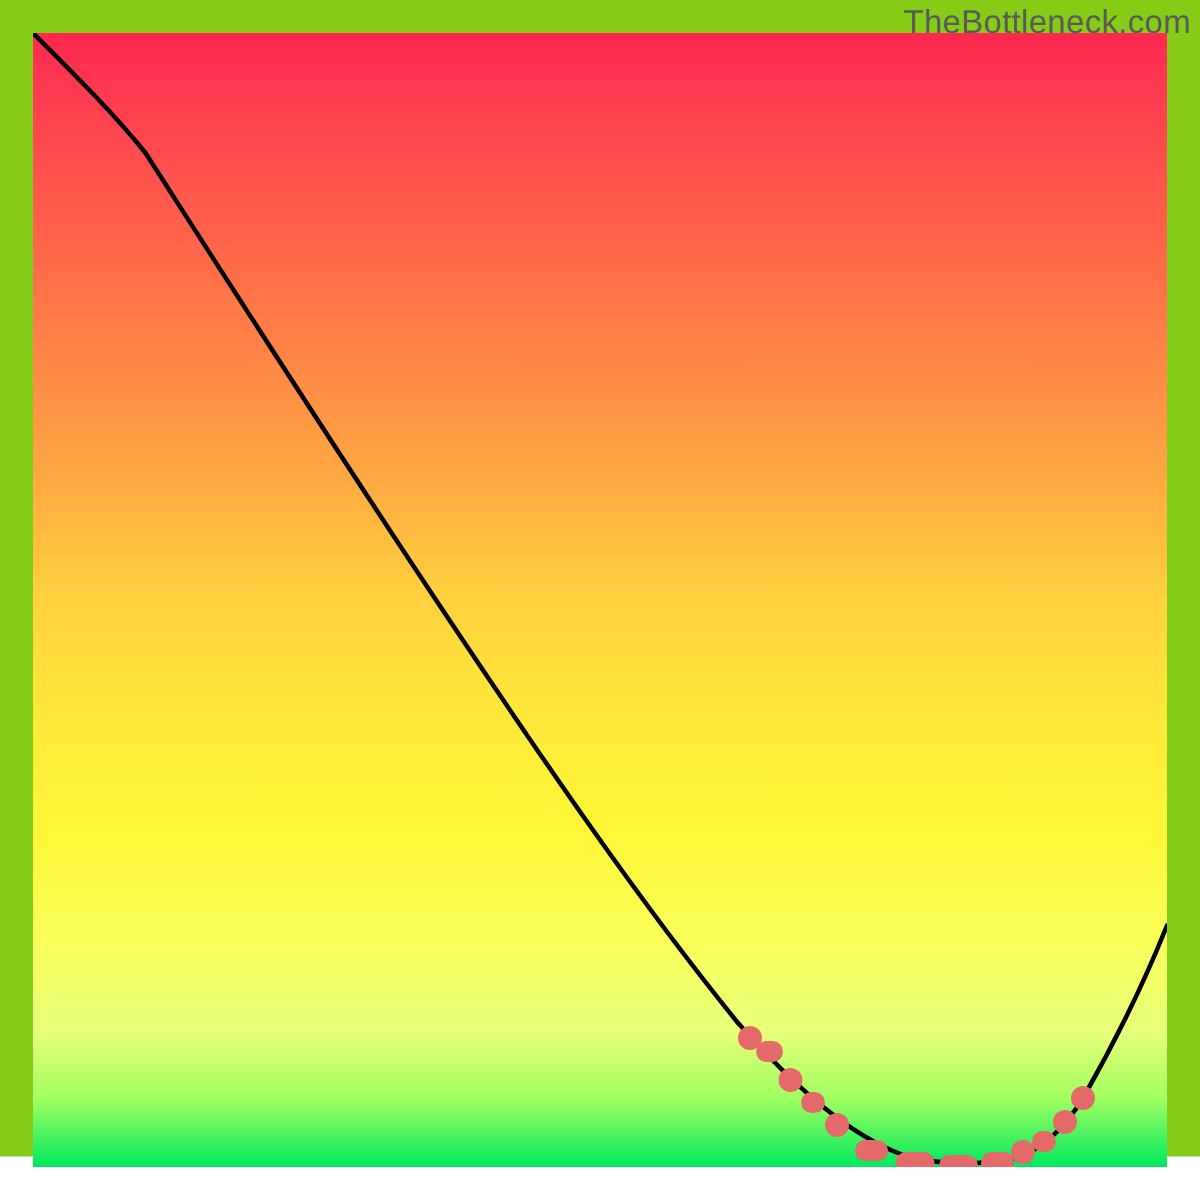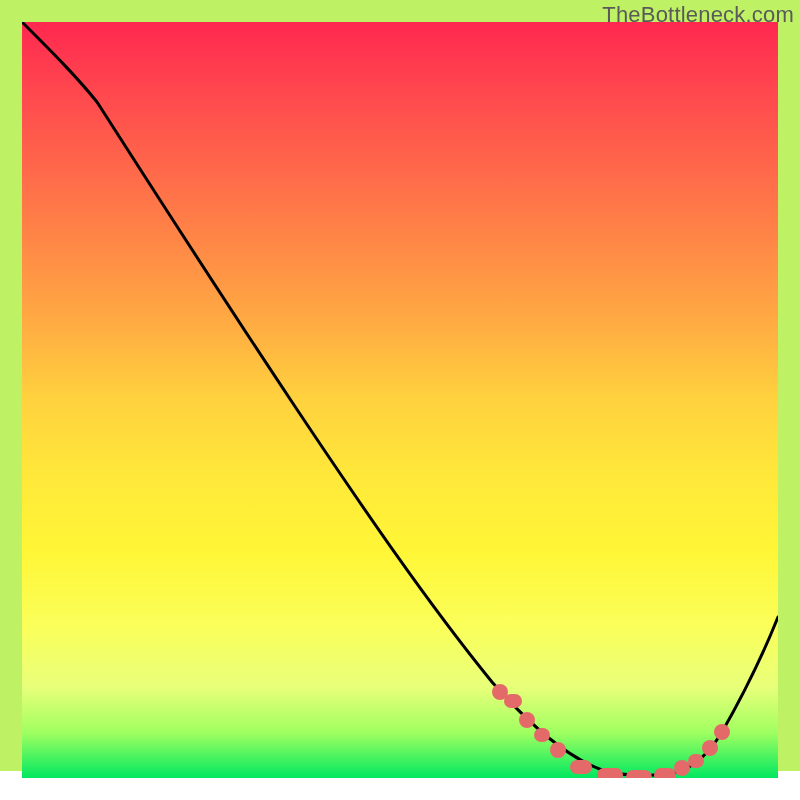--- a/index.html
+++ b/index.html
@@ -1,21 +1,21 @@
 <!DOCTYPE html>
 <html><head>
 <meta charset="utf-8">
 <style>
   * { margin: 0; padding: 0; box-sizing: border-box; }
   html, body { width: 800px; height: 800px; overflow: hidden; }
   .canvas {
     position: relative;
     width: 800px;
     height: 771px;
-    background: #bef264;
+    background: #84cc16;
   }
   .plot-area {
     position: absolute;
     left: 22px;
     top: 22px;
     width: 756px;
     height: 756px;
     background: linear-gradient(to bottom,
       #ff2850 0%,
       #ff4a4e 10%,

